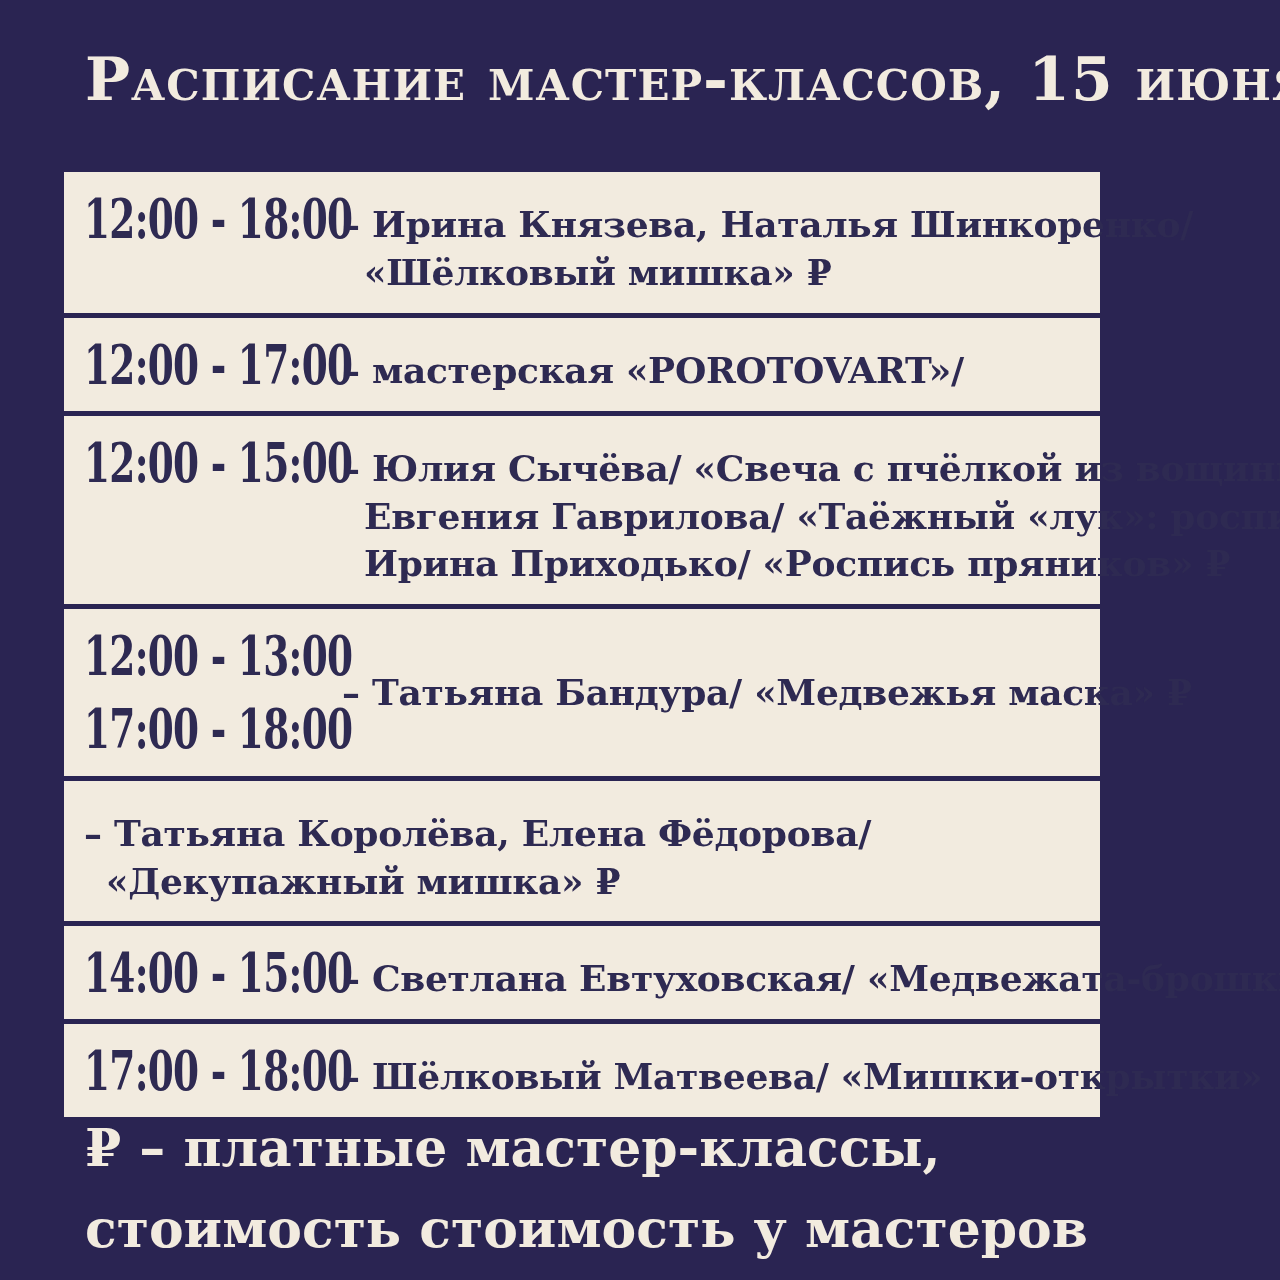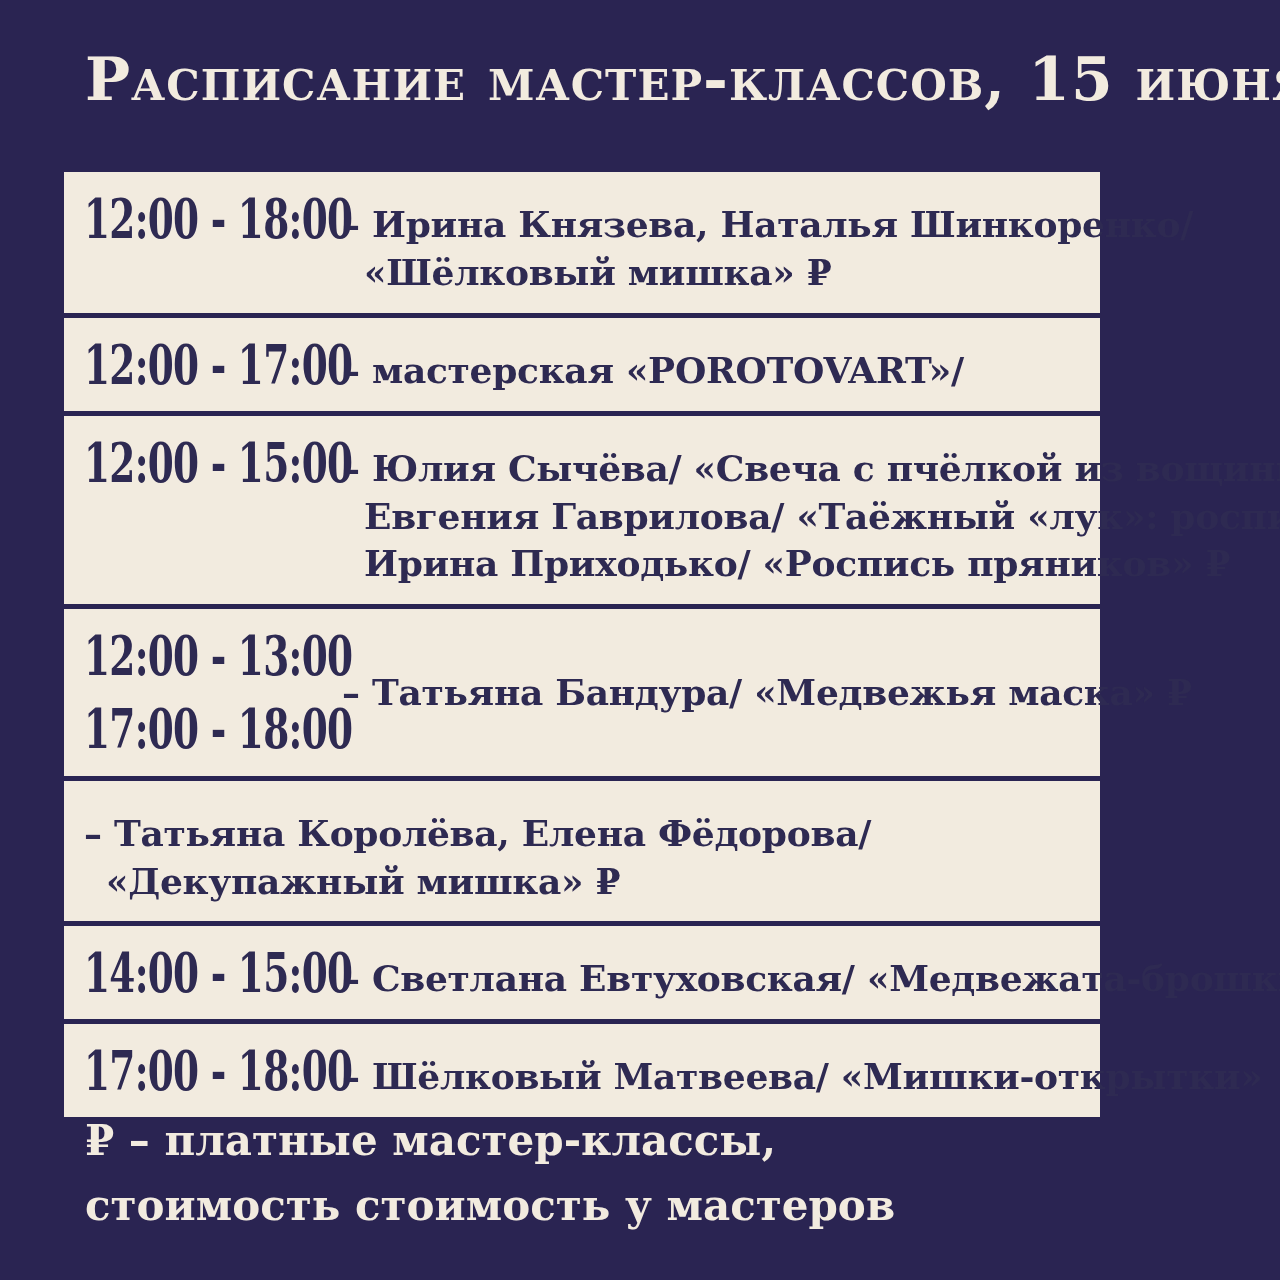--- a/index.html
+++ b/index.html
@@ -76,21 +76,21 @@
     line-height: 1.33;
     white-space: nowrap;
     letter-spacing: -0.3px;
   }
   .desc-line.cont { padding-left: 22px; }
   .footer {
     position: absolute;
     left: 85px; top: 1108px;
     color: #f2ebdf;
     font-weight: 700;
-    font-size: 42px;
+    font-size: 52px;
     line-height: 1.55;
   }
 </style>
 </head>
 <body>
 
 <div class="poster">
   <div class="title">Расписание мастер-классов, 15 июня</div>
   <div class="panel">
       <div class="row">

